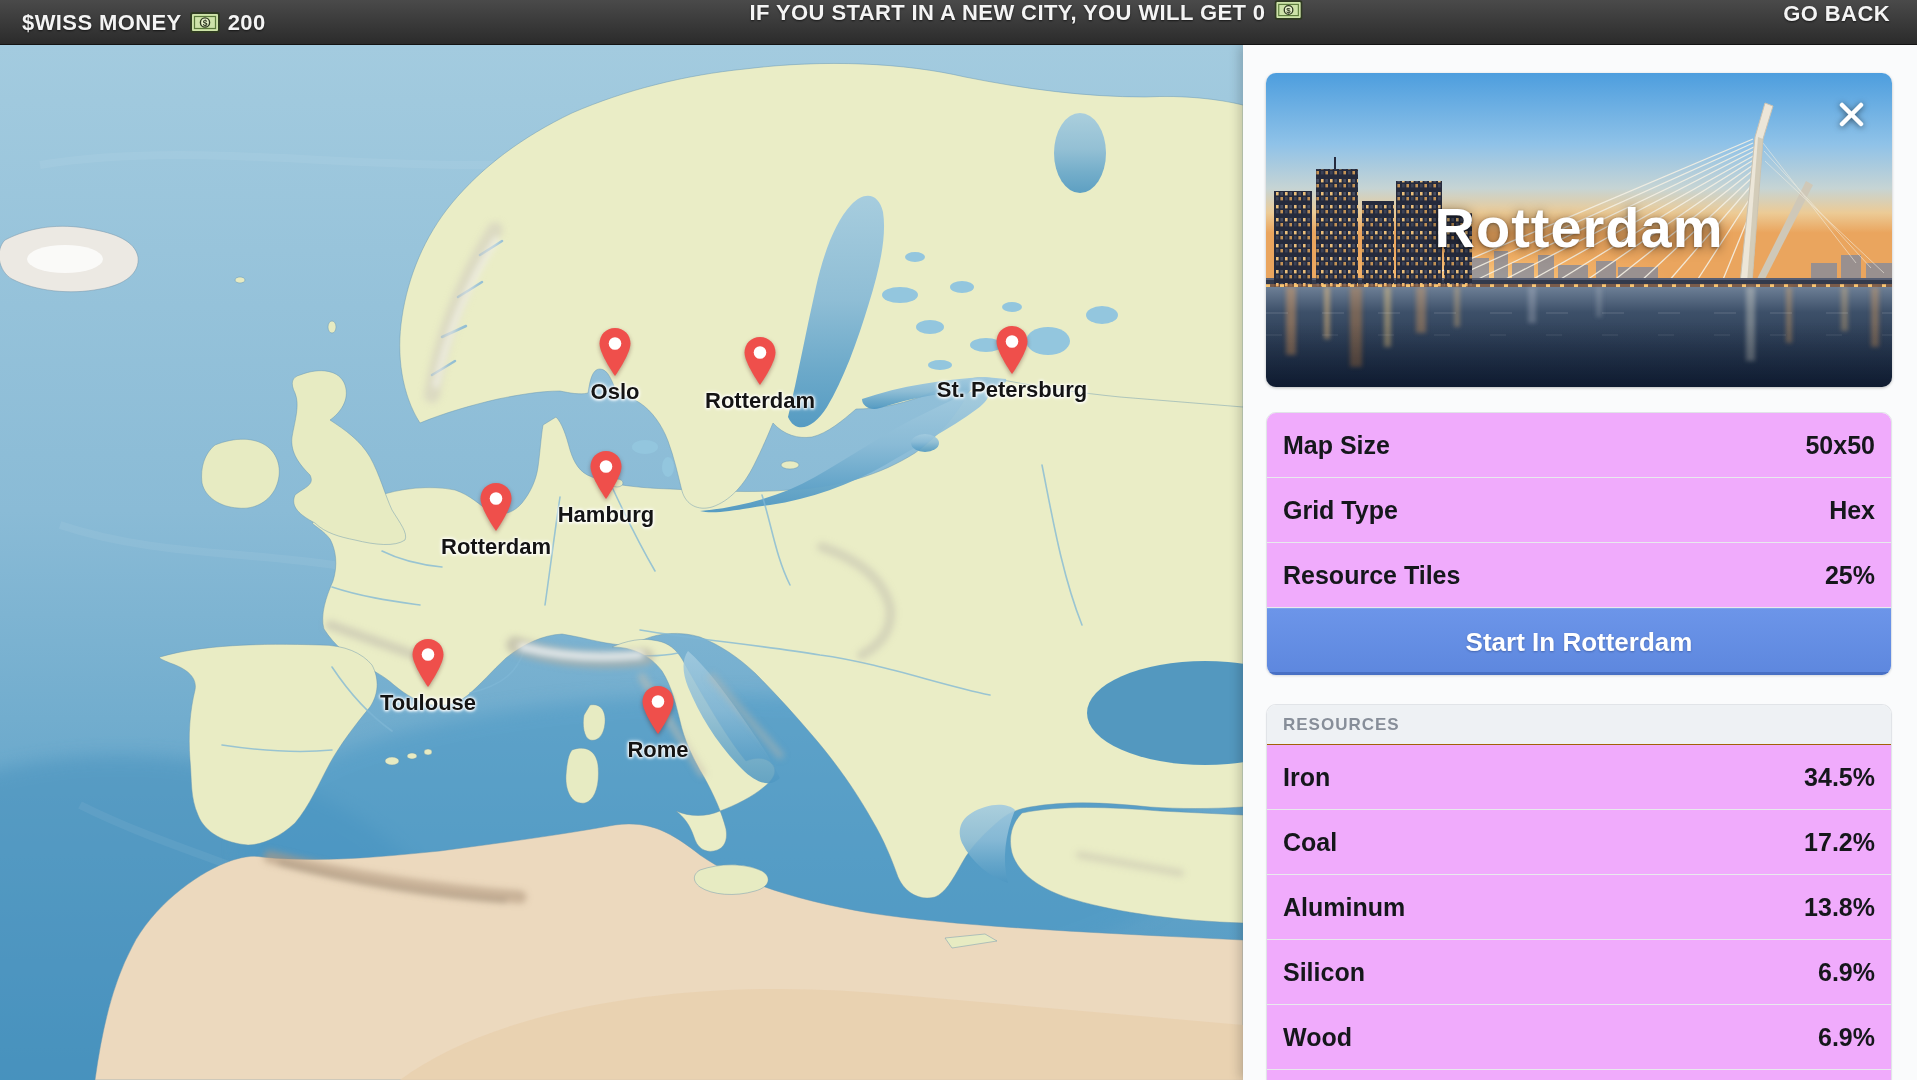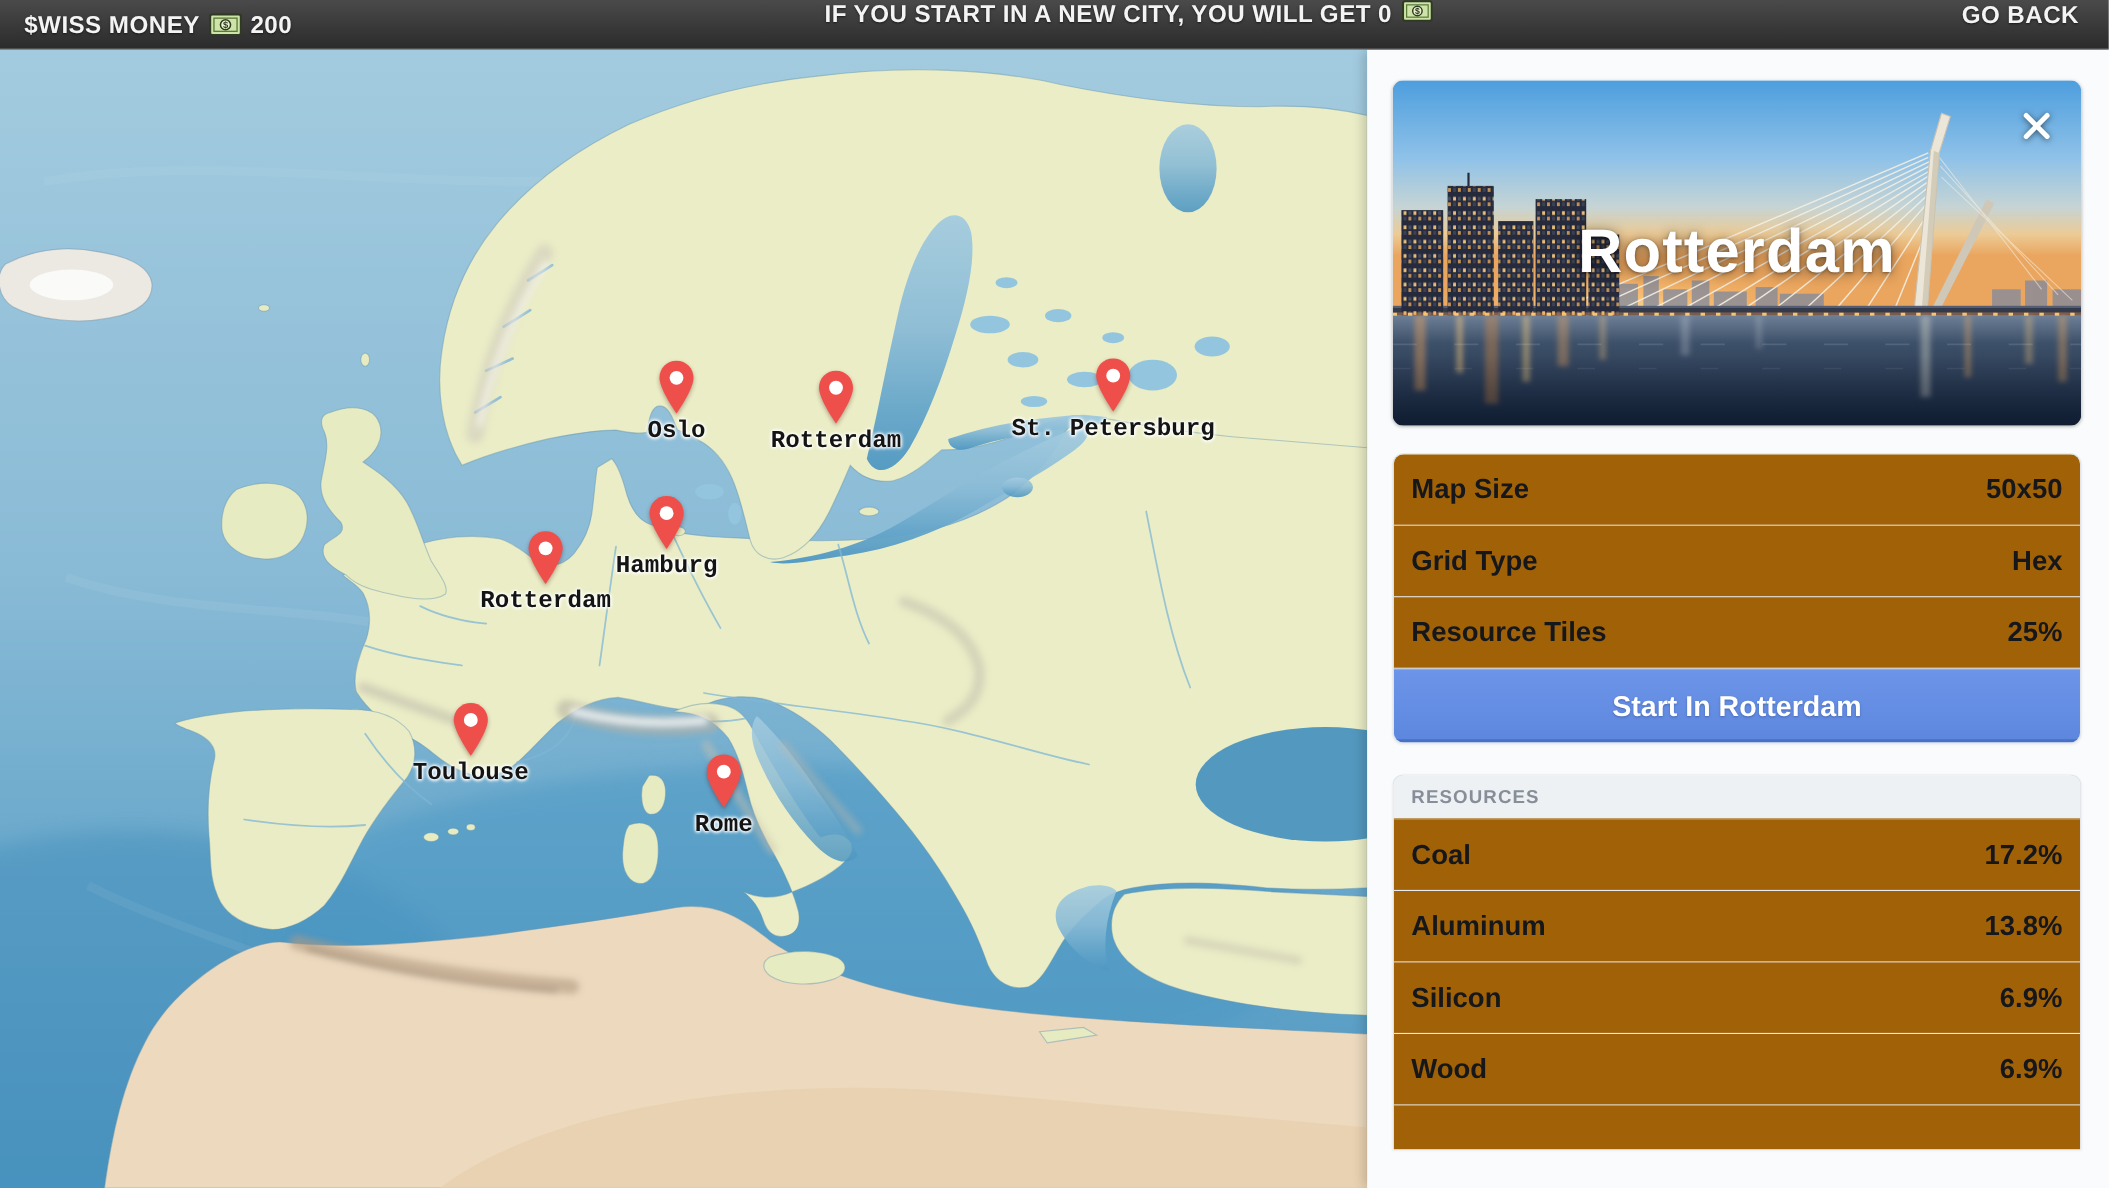--- a/index.html
+++ b/index.html
@@ -22,39 +22,39 @@
   
   .map { position:absolute; left:0; top:45px; width:1243px; height:1035px; overflow:hidden; }
   .map svg { display:block; width:100%; height:100%; }
 
   
   .pins { position:absolute; left:0; top:0; width:1917px; height:1080px; z-index:20; pointer-events:none; }
   .pin { position:absolute; width:34px; height:50px; pointer-events:auto; cursor:pointer; }
   .pin svg { filter:drop-shadow(0 2px 2px rgba(70,10,10,.35)); }
   .pin-label { position:absolute; top:52px; left:17px; transform:translateX(-50%); white-space:nowrap;
     font-size:22px; font-weight:700; color:#141414;
-    text-shadow:0 0 3px #fff,0 0 3px #fff,0 0 5px rgba(255,255,255,.9),0 1px 3px rgba(255,255,255,.85);font-family:Liberation Mono, monospace; }
+    text-shadow:0 0 3px #fff,0 0 3px #fff,0 0 5px rgba(255,255,255,.9),0 1px 3px rgba(255,255,255,.85); }
 
   
   .panel { position:absolute; left:1243px; top:45px; width:674px; height:1035px; background:#fafbfc;
     z-index:30; box-shadow:-4px 0 10px rgba(0,0,0,.18); padding:0 25px 0 23px; }
   .city-card { position:relative; margin-top:28px; width:626px; height:314px; border-radius:10px;
     overflow:hidden; box-shadow:0 1px 3px rgba(0,0,0,.25); }
   .city-card svg.cityscape { display:block; width:100%; height:100%; }
   .city-title { position:absolute; left:50%; top:50%; transform:translate(-50%,-54%);
     color:#fff; font-size:56px; font-weight:700; letter-spacing:1px;
     text-shadow:0 2px 12px rgba(0,0,0,.5),0 1px 3px rgba(0,0,0,.4); }
   .close-btn { position:absolute; top:20px; right:20px; width:42px; height:42px; background:none; border:none;
     cursor:pointer; display:flex; align-items:center; justify-content:center; }
   .close-btn svg { filter:drop-shadow(0 1px 3px rgba(0,0,0,.55)); }
 
   .stats-card { margin-top:25px; width:626px; background:#fff; border:1px solid #e1e4e8;
     border-radius:10px; overflow:hidden; box-shadow:0 1px 2px rgba(0,0,0,.06); }
   .row { height:65px; display:flex; align-items:center; justify-content:space-between;
-    padding:0 16px; background:#a16207; border-bottom:1px solid #e8eaed; }
+    padding:0 16px; background:#f0abfc; border-bottom:1px solid #e8eaed; }
   .row:last-child { border-bottom:none; }
   .row .label { font-size:25px; font-weight:700; color:#15171b; }
   .row .value { font-size:25px; font-weight:700; color:#15171b; }
   .start-btn { display:block; width:100%; height:67px; border:none; cursor:pointer;
     background:linear-gradient(#6c95e9,#5d87de); border-top:1px solid #7ea3ec;
     box-shadow:inset 0 -3px 0 rgba(35,70,150,.35);
     color:#fff; font-size:26px; font-weight:700; font-family:inherit;
     text-shadow:0 1px 2px rgba(25,45,100,.4); }
 
   .resources-card { margin-top:28px; width:626px; background:#fff; border:1px solid #e1e4e8;
@@ -442,20 +442,24 @@
       <div class="row">
         <span class="label">Resource Tiles</span>
         <span class="value">25%</span>
       </div>
       <button class="start-btn">Start In Rotterdam</button>
     </div>
 
     <div class="resources-card">
       <div class="res-header">RESOURCES</div>
       <div class="row">
+        <span class="label">Iron</span>
+        <span class="value">34.5%</span>
+      </div>
+      <div class="row">
         <span class="label">Coal</span>
         <span class="value">17.2%</span>
       </div>
       <div class="row">
         <span class="label">Aluminum</span>
         <span class="value">13.8%</span>
       </div>
       <div class="row">
         <span class="label">Silicon</span>
         <span class="value">6.9%</span>

